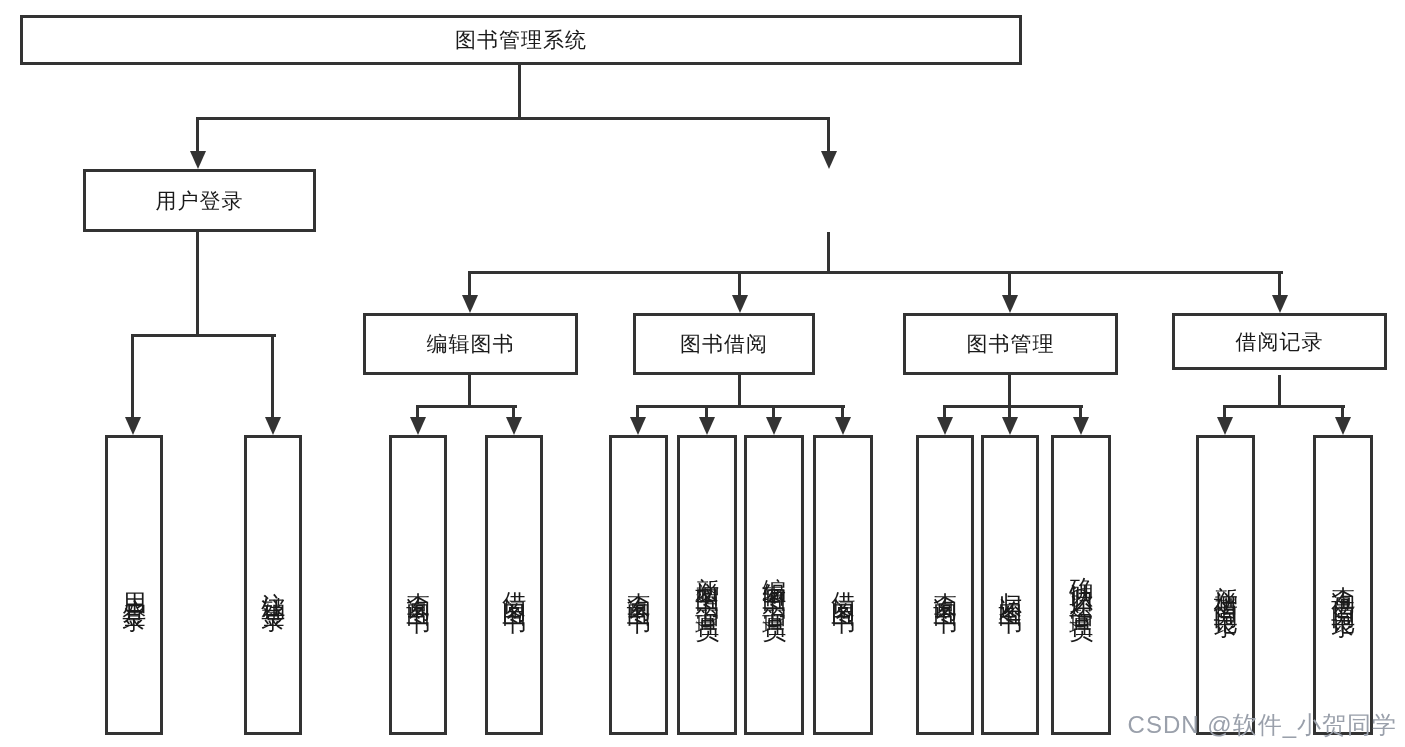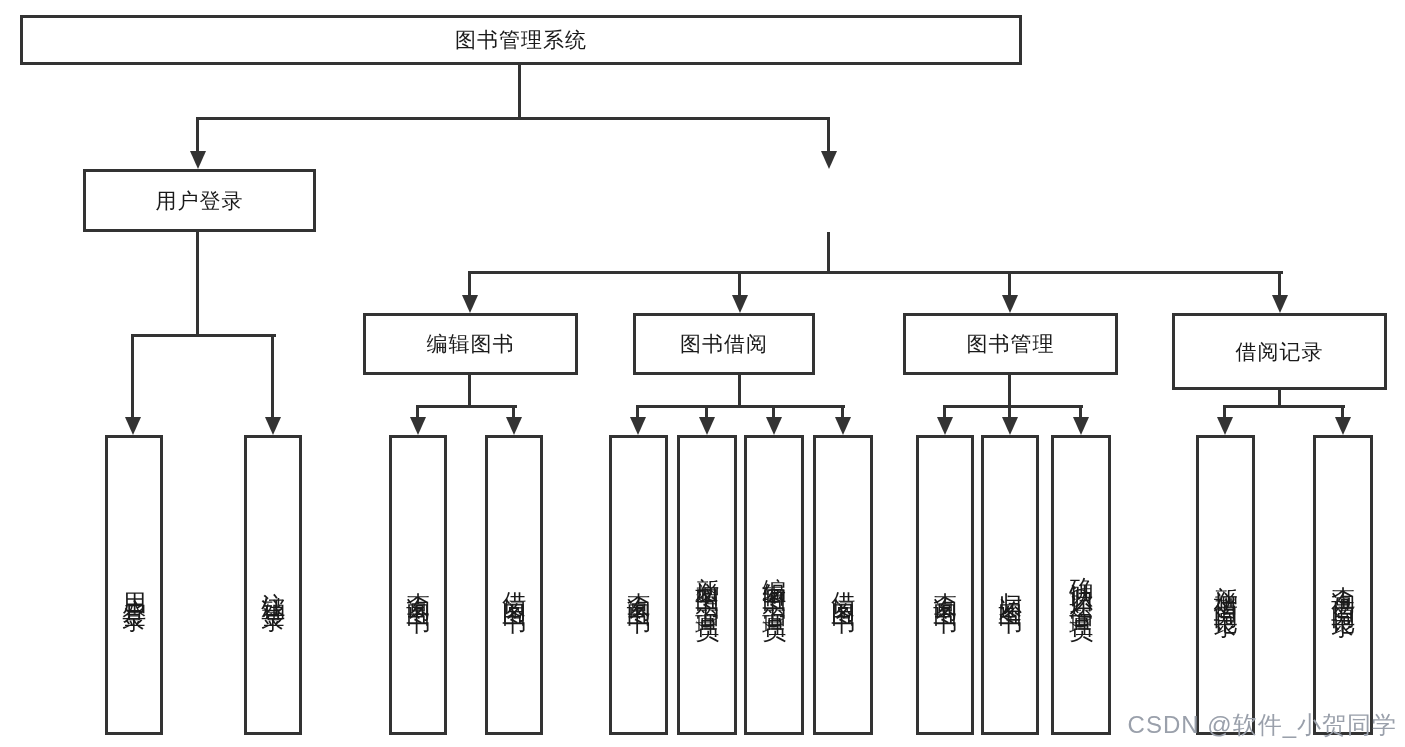--- a/index.html
+++ b/index.html
@@ -68,21 +68,21 @@
 
   <div class="box" style="left:363px;top:313px;width:215px;height:62px">
     <span class="hl">编辑图书</span>
   </div>
   <div class="box" style="left:633px;top:313px;width:182px;height:62px">
     <span class="hl">图书借阅</span>
   </div>
   <div class="box" style="left:903px;top:313px;width:215px;height:62px">
     <span class="hl">图书管理</span>
   </div>
-  <div class="box" style="left:1172px;top:313px;width:215px;height:77px">
+  <div class="box" style="left:1172px;top:313px;width:215px;height:57px">
     <span class="hl">借阅记录</span>
   </div>
 
   <div class="line" style="left:468px;top:375px;width:3px;height:32px"></div>
   <div class="line" style="left:416px;top:405px;width:101px;height:3px"></div>
   <div class="line" style="left:416px;top:405px;width:3px;height:14px"></div>
   <div class="tri" style="left:410px;top:417px"></div>
   <div class="line" style="left:512px;top:405px;width:3px;height:14px"></div>
   <div class="tri" style="left:506px;top:417px"></div>
 

